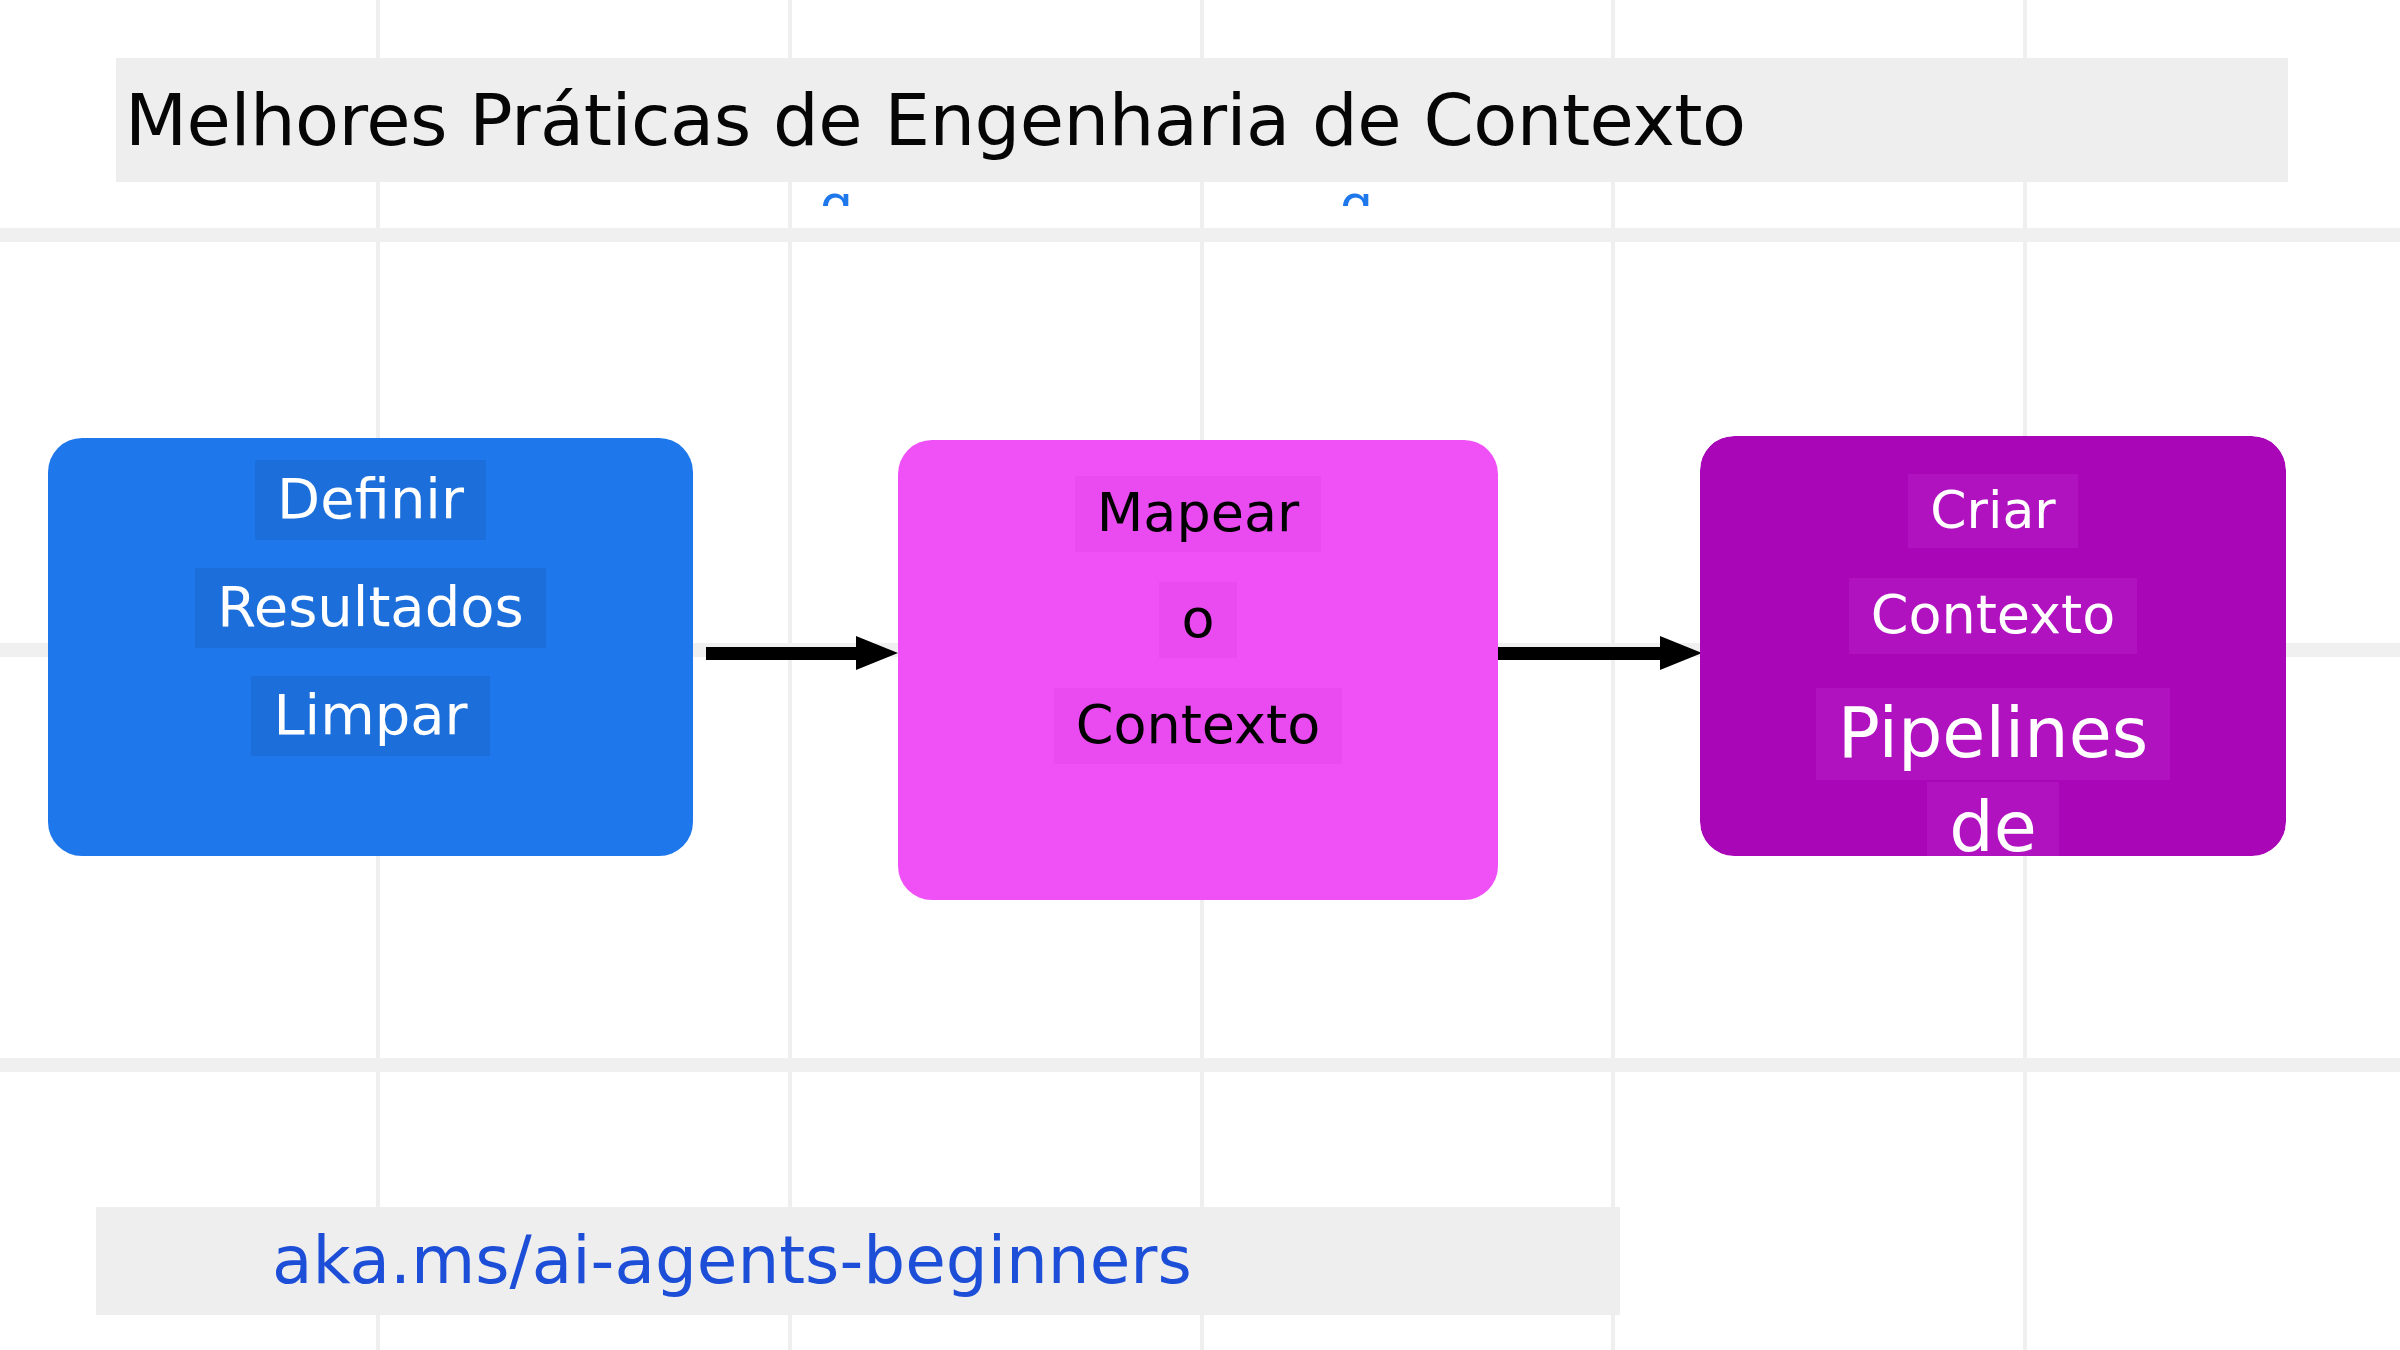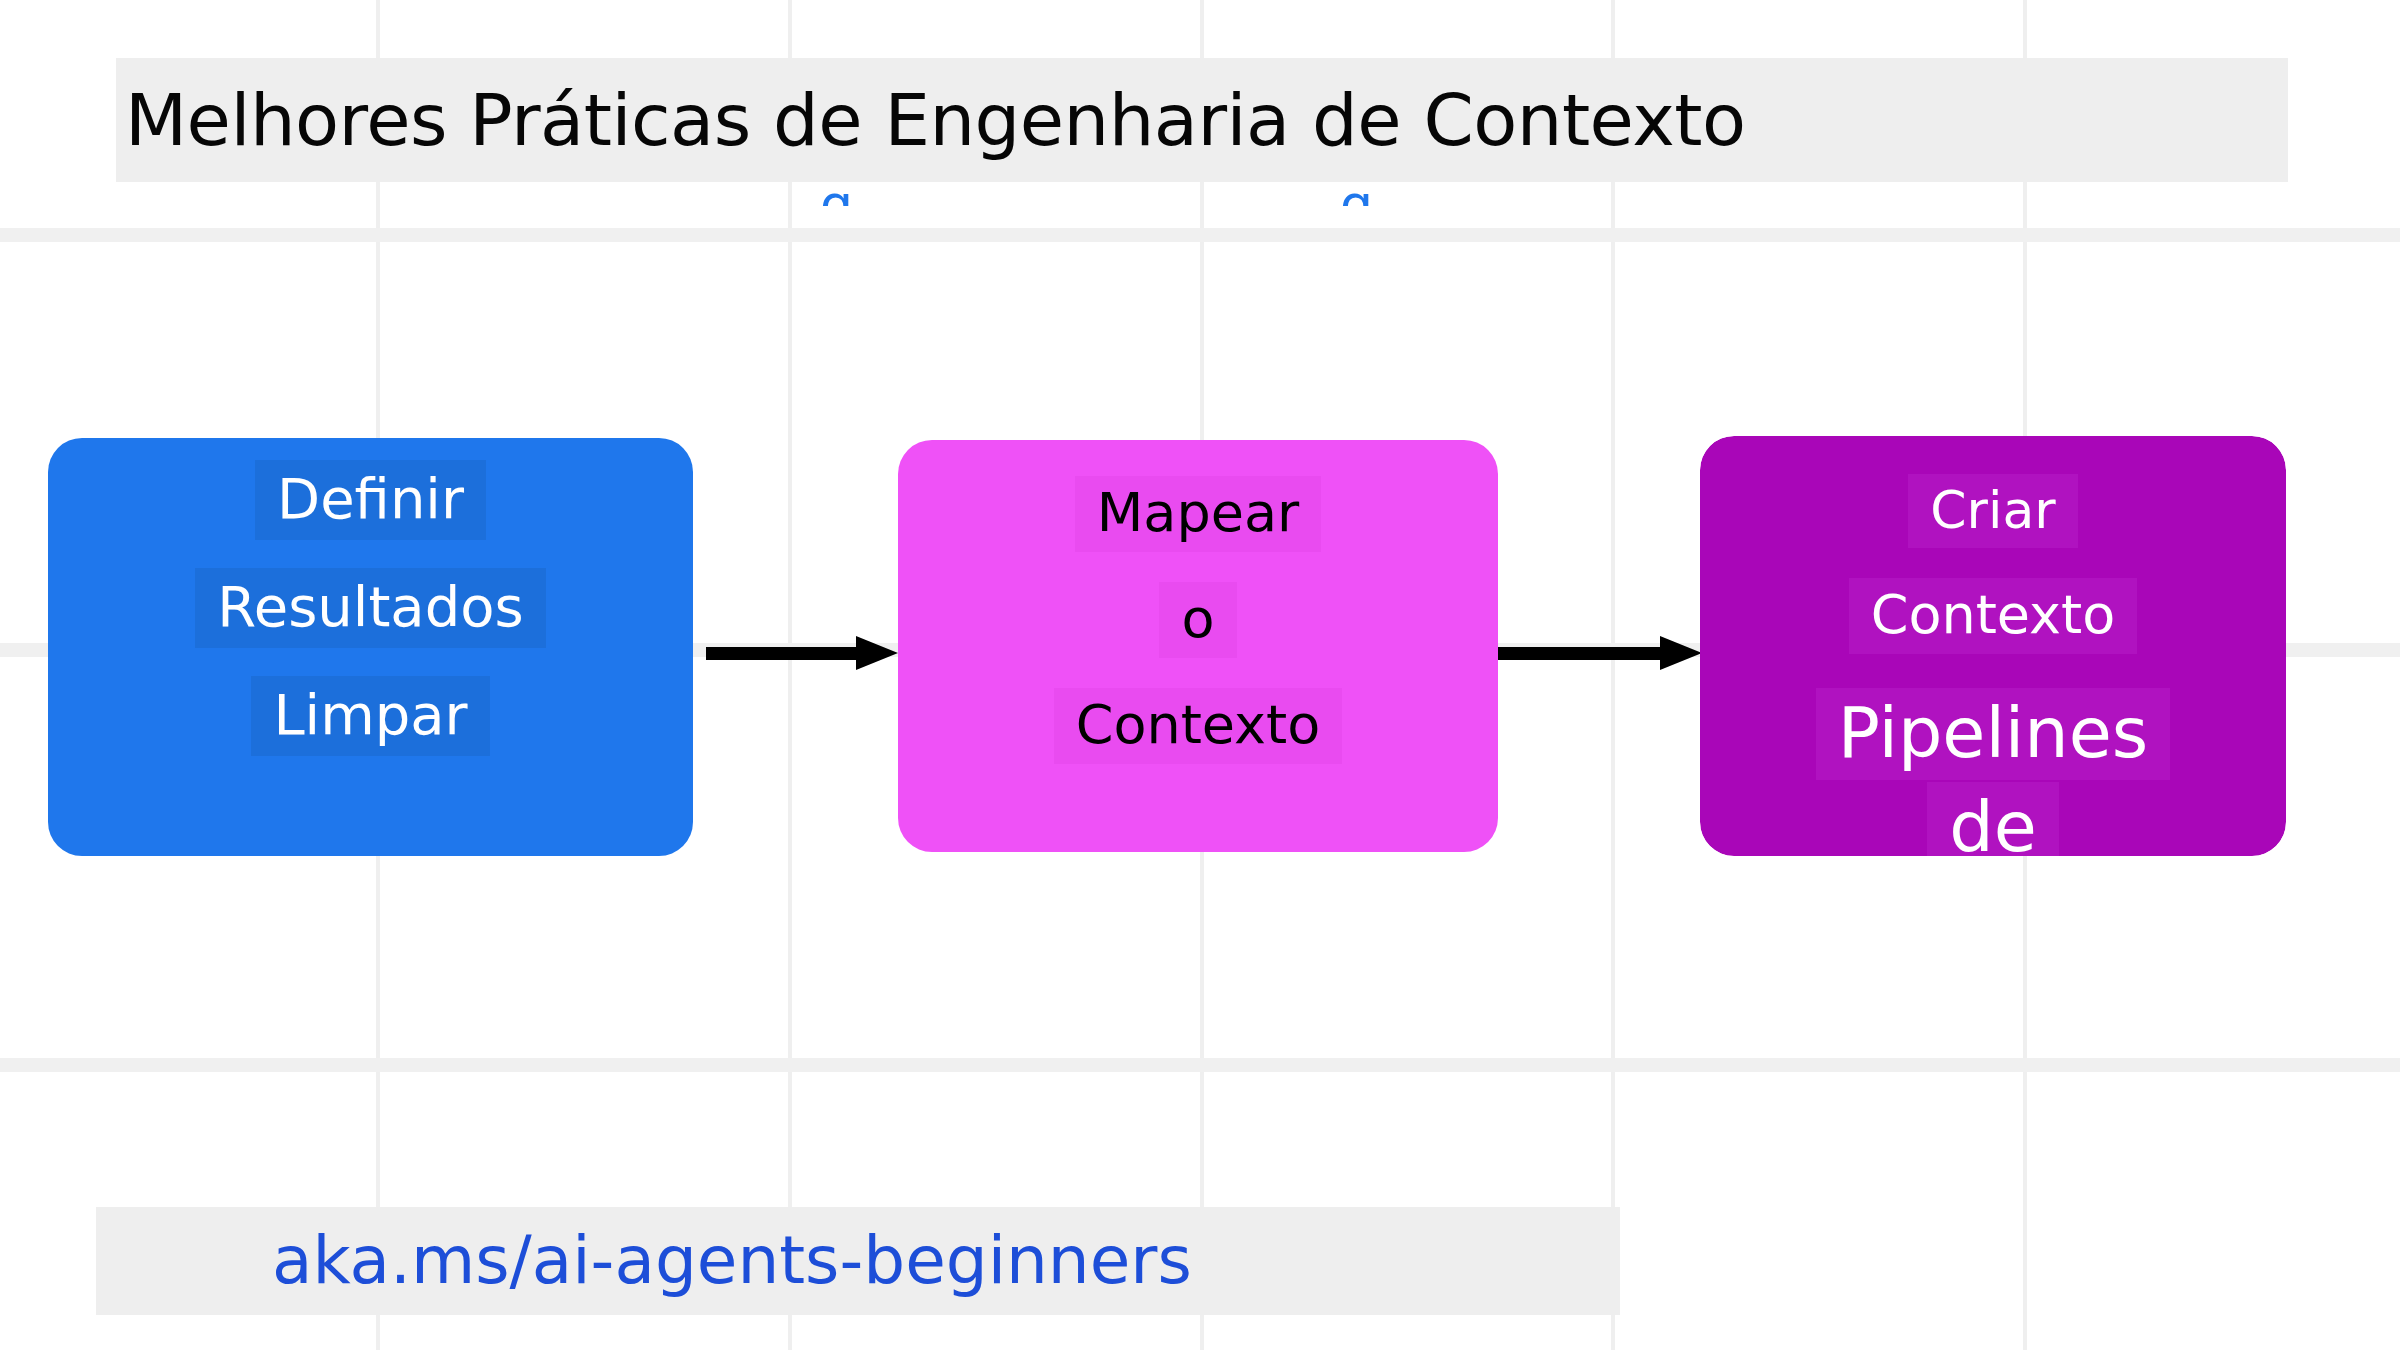--- a/index.html
+++ b/index.html
@@ -116,21 +116,21 @@
   }
   #node-define .l0 { margin-top: 22px; }
   #node-define .l1 { margin-top: 28px; }
   #node-define .l2 { margin-top: 28px; }
 
   
   #node-map {
     left: 898px;
     top: 440px;
     width: 600px;
-    height: 412px;
+    height: 460px;
     background: #ef51f7;
   }
   #node-map .node-line {
     color: #000000;
     font-size: 54px;
     padding: 10px 22px 12px 22px;
     background: #e94bf0;
   }
   #node-map .l0 { margin-top: 36px; }
   #node-map .l1 { margin-top: 30px; }

